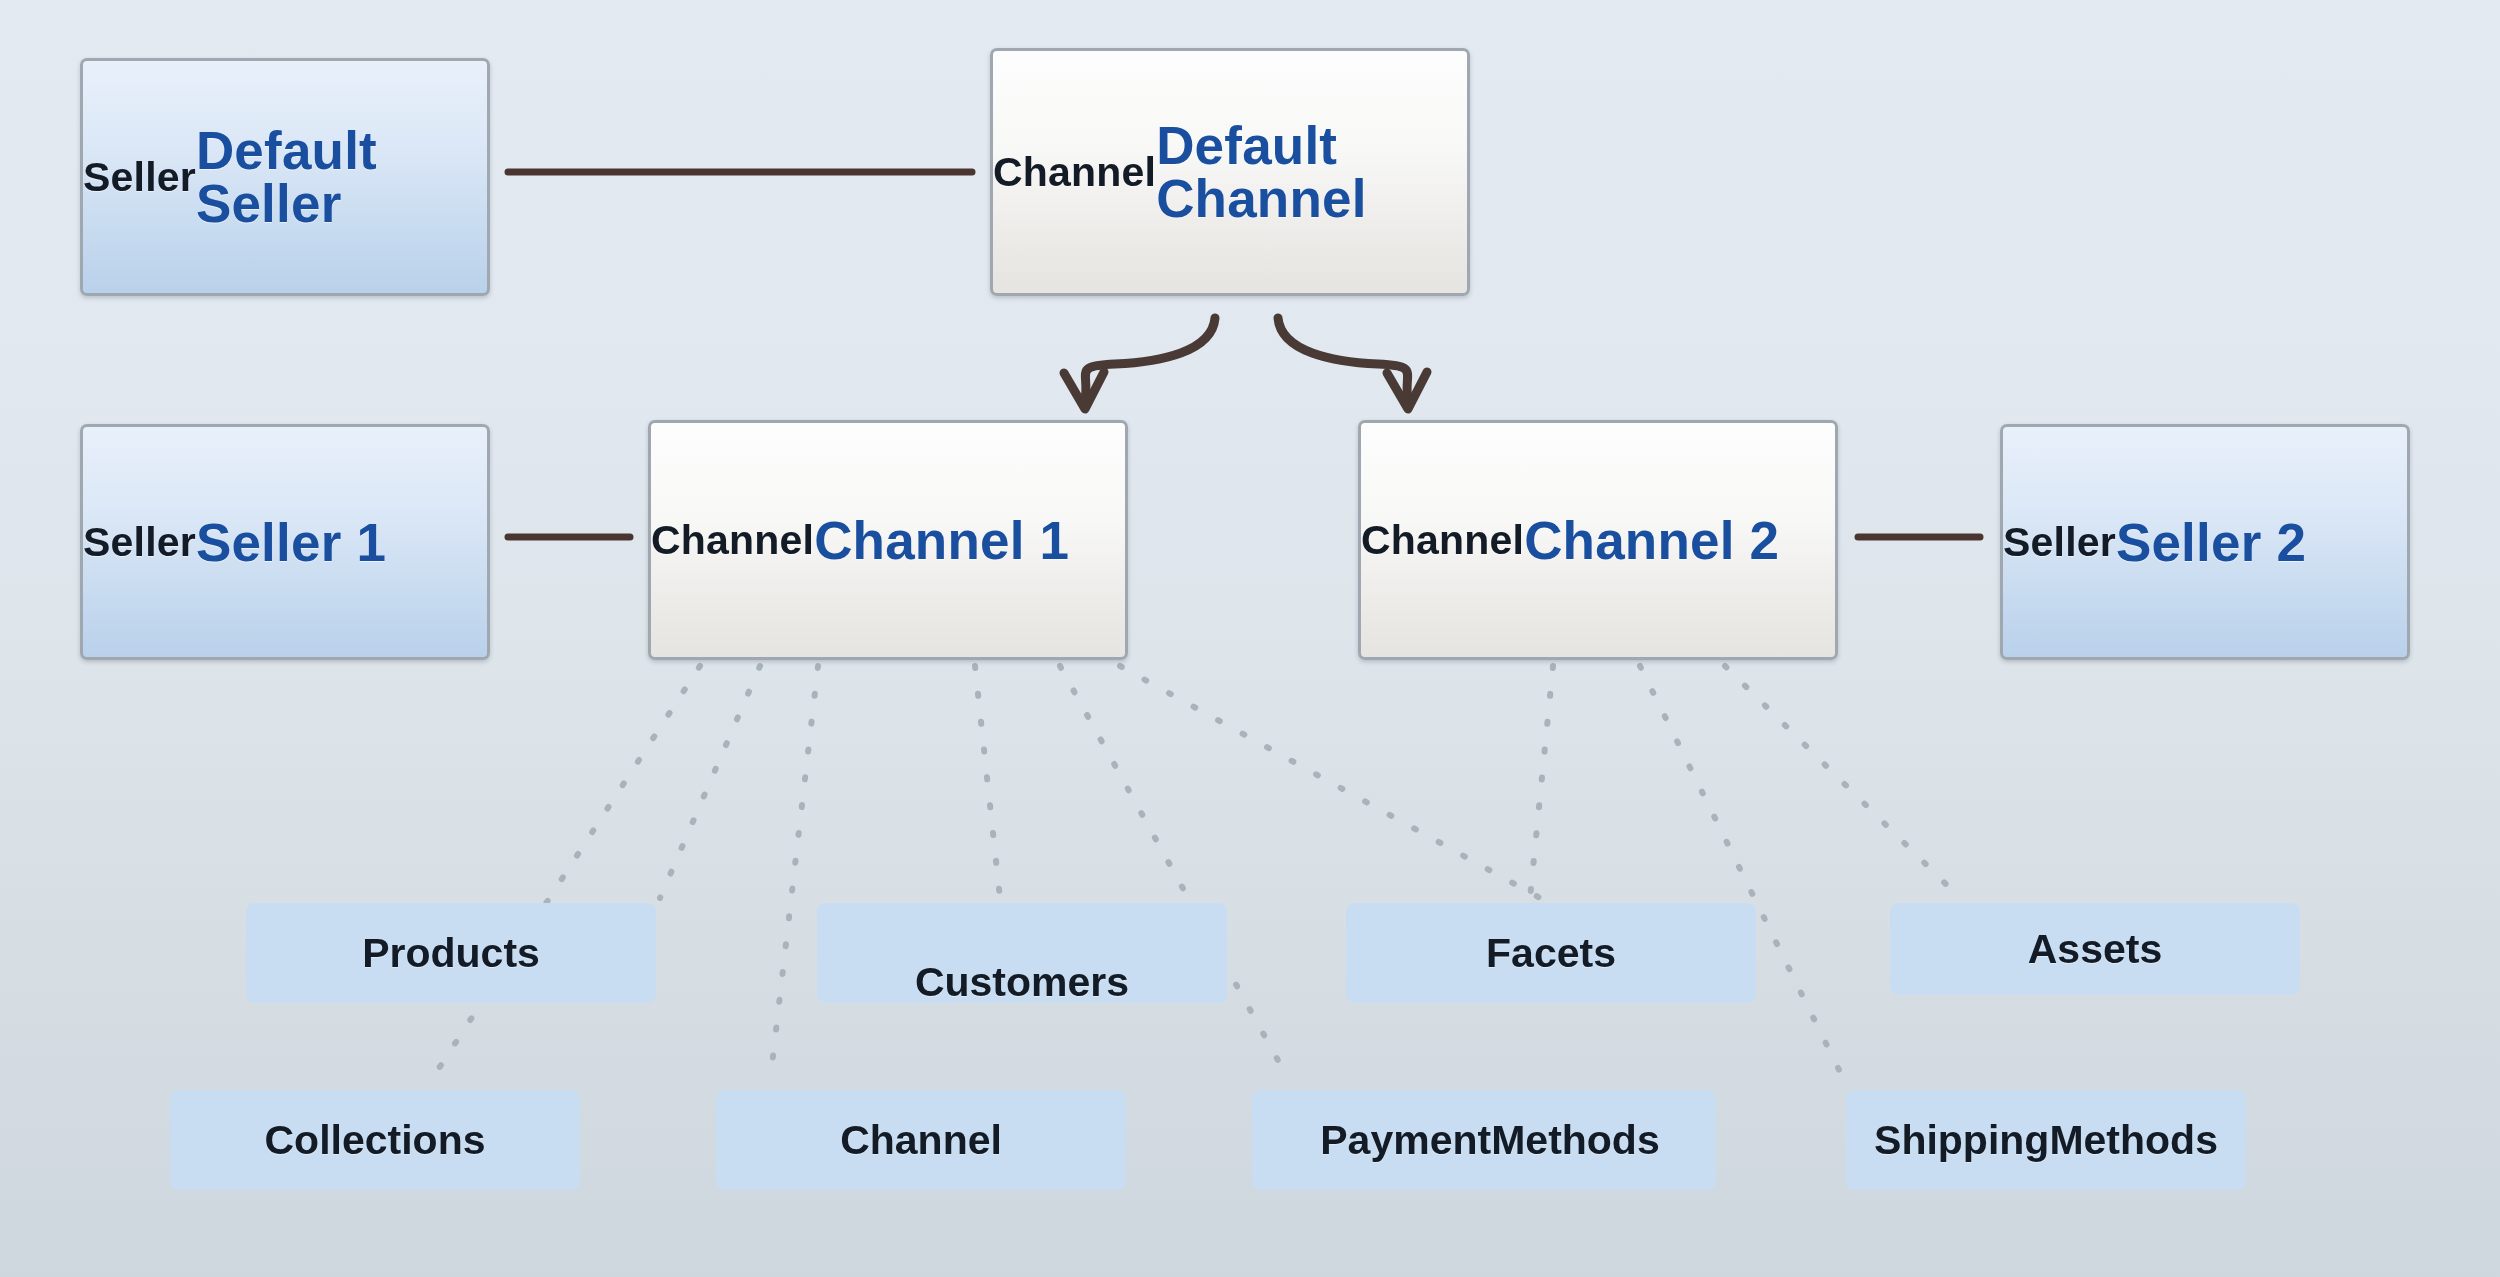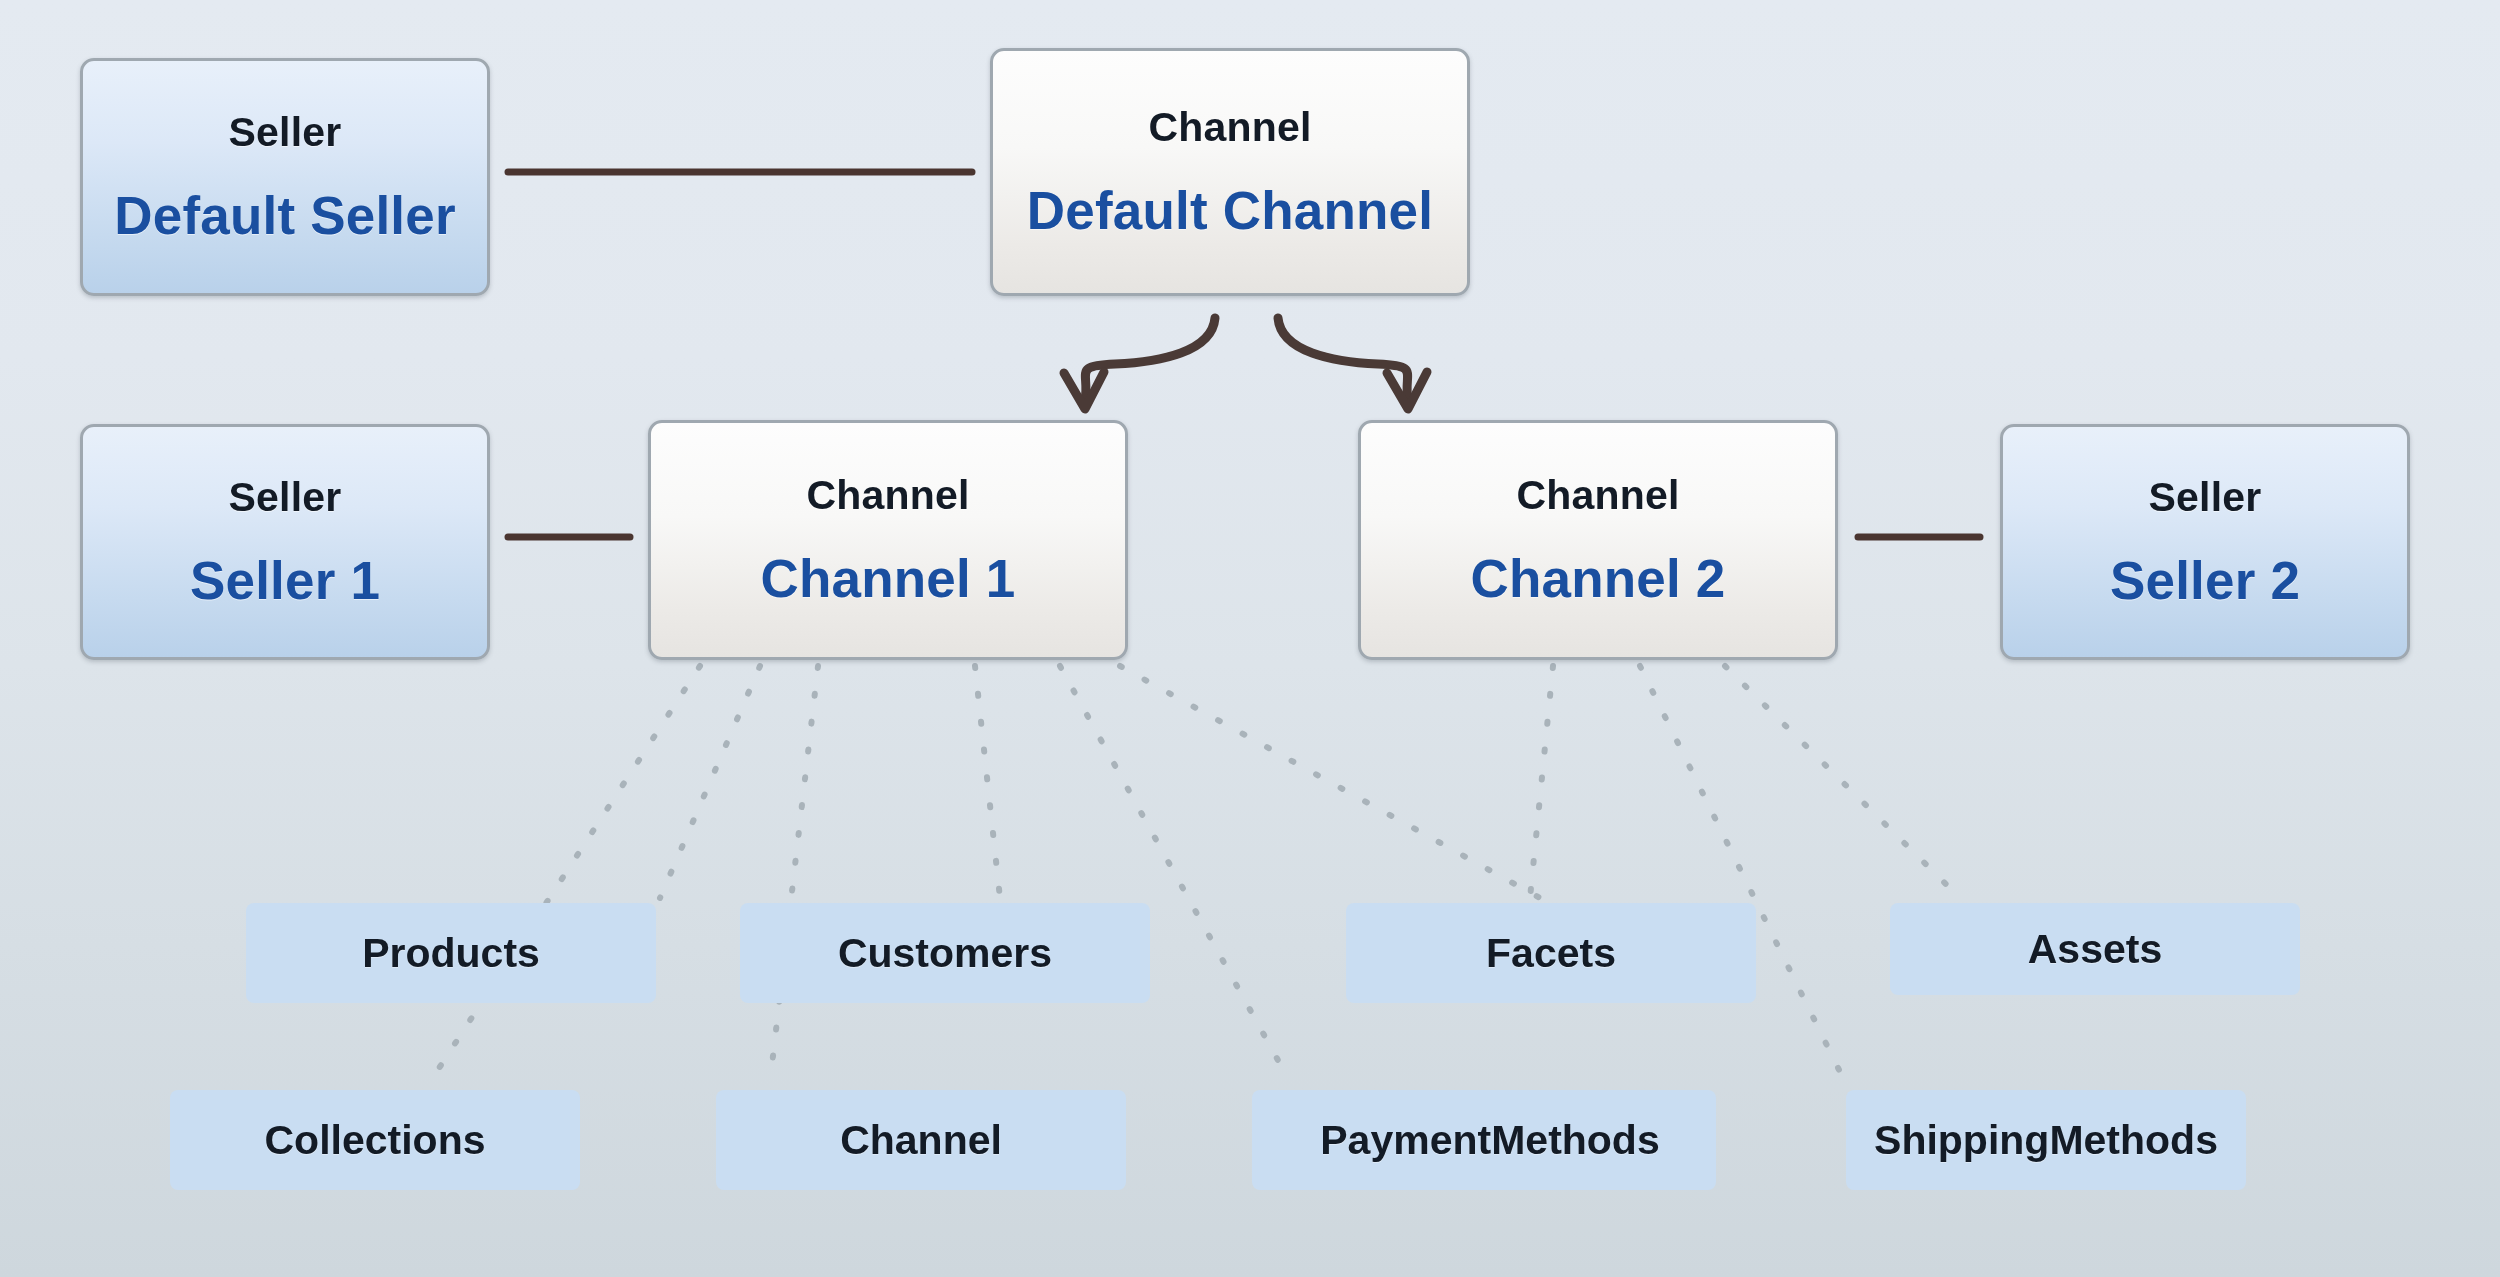--- a/index.html
+++ b/index.html
@@ -34,24 +34,23 @@
     width: 2500px;
     height: 1277px;
     pointer-events: none;
   }
 
   
   .node {
     position: absolute;
     box-sizing: border-box;
     display: flex;
-    flex-direction: column;
+    flex-direction: row;
     align-items: center;
-    justify-content: center;
-    border-radius: 14px;
+    border-radius: 7px;
     border: 3px solid #9fa8b0;
     box-shadow: 0 2px 4px rgba(90,100,110,0.30);
   }
 
   .node .title {
     font-size: 41px;
     font-weight: bold;
     color: #131b26;
     letter-spacing: 0.2px;
     line-height: 1;
@@ -167,21 +166,21 @@
 
   <div class="node seller" style="left:2000px; top:424px; width:410px; height:236px;">
     <div class="title">Seller</div>
     <div style="height:36px"></div>
     <div class="subtitle">Seller 2</div>
   </div>
 
   <div class="chip" style="left:238px; top:903px; width:410px; height:100px;">
     <span>Products</span>
   </div>
-  <div class="chip" style="left:732px; top:903px; width:410px; height:100px;">
+  <div class="chip" style="left:809px; top:903px; width:410px; height:100px;align-items:flex-end;">
     <span>Customers</span>
   </div>
   <div class="chip" style="left:1338px; top:903px; width:410px; height:100px;justify-content:center;">
     <span>Facets</span>
   </div>
   <div class="chip" style="left:1882px; top:903px; width:410px; height:92px;">
     <span>Assets</span>
   </div>
 
   <div class="chip" style="left:162px; top:1090px; width:410px; height:100px;">

